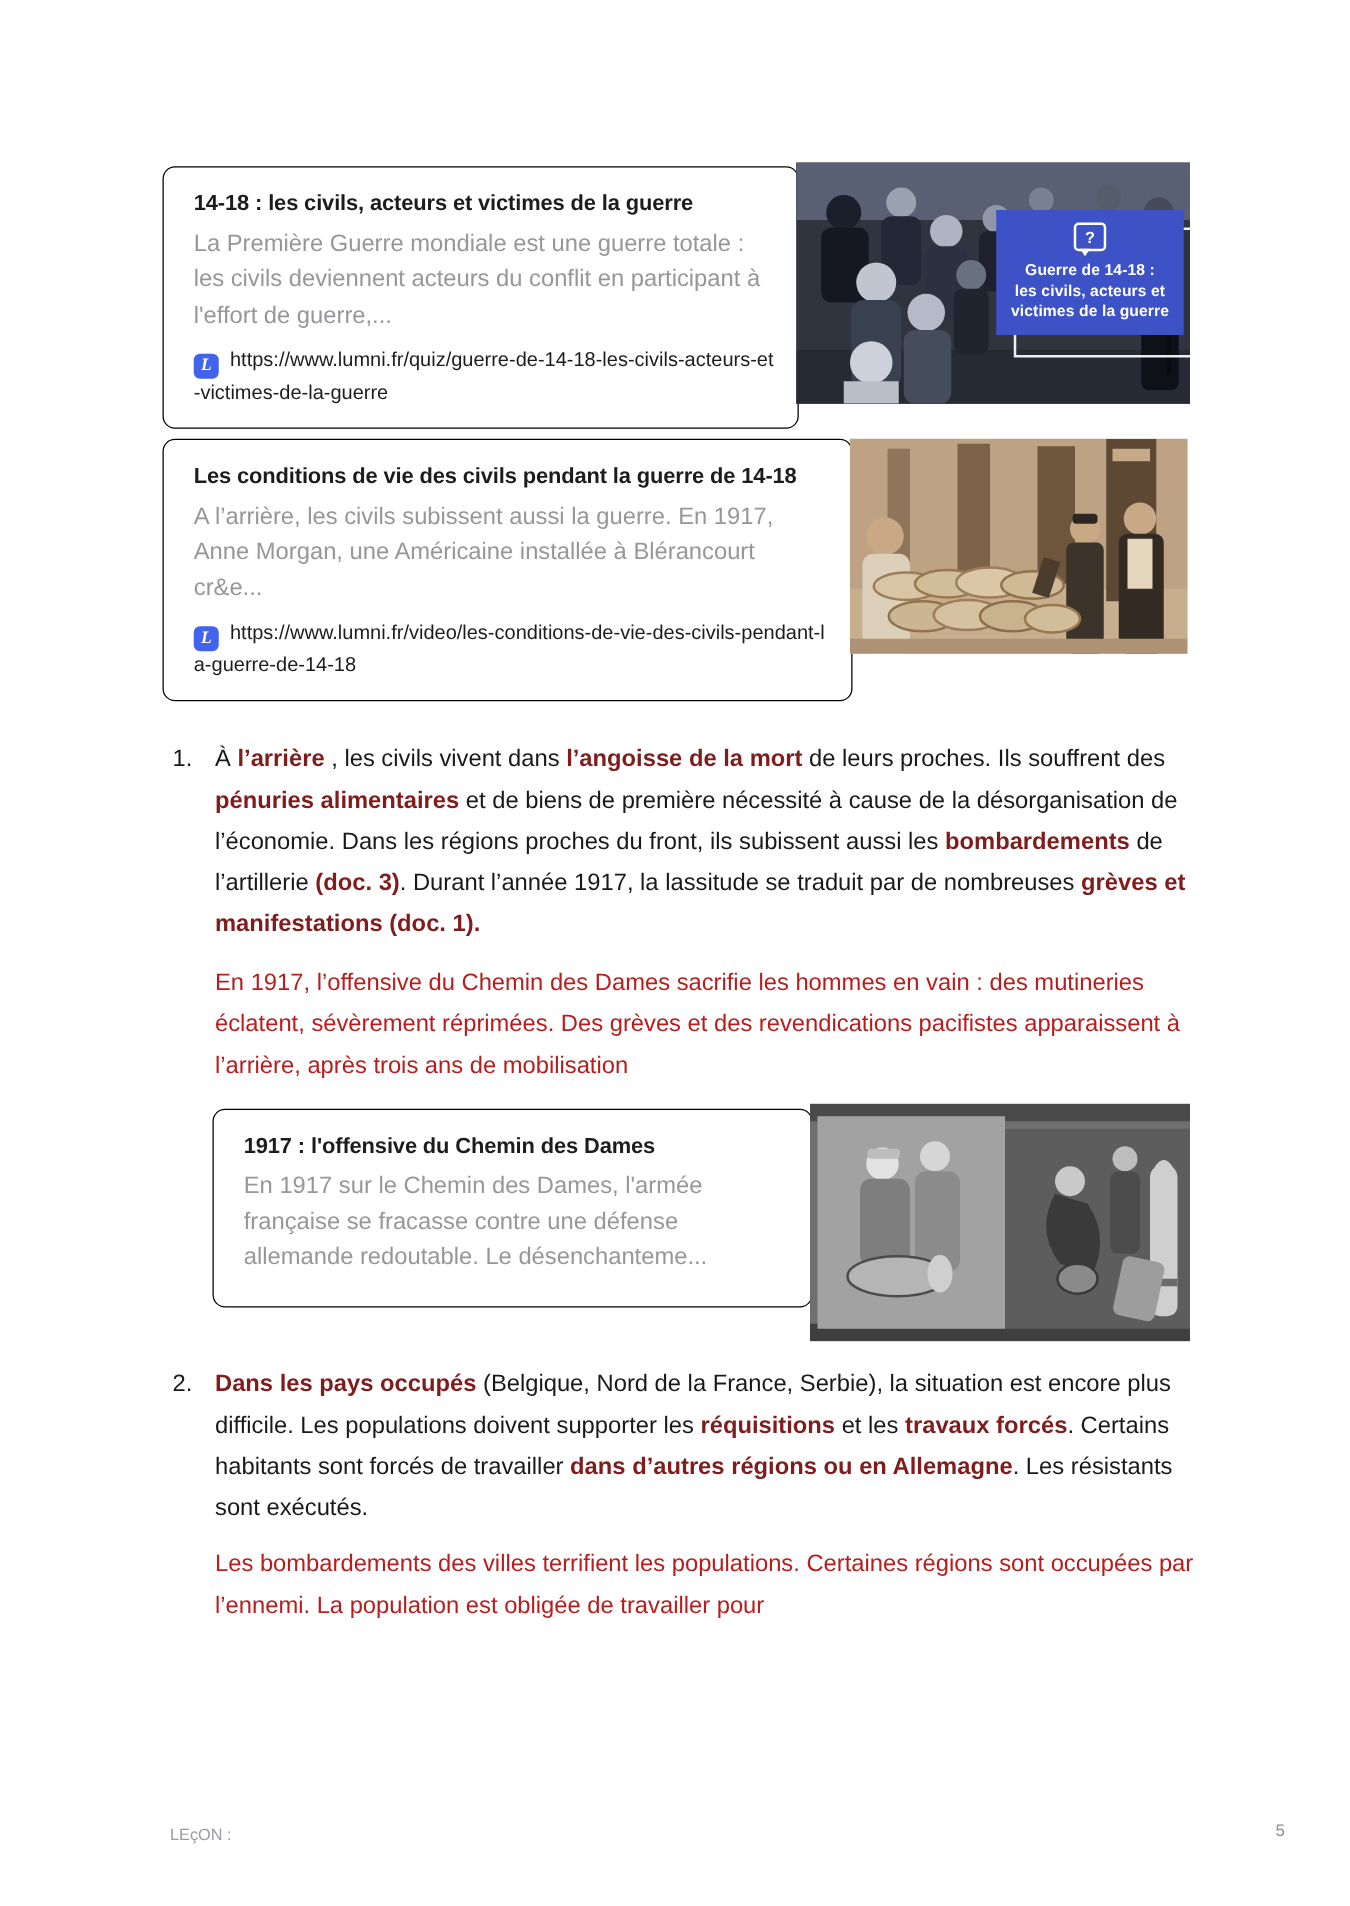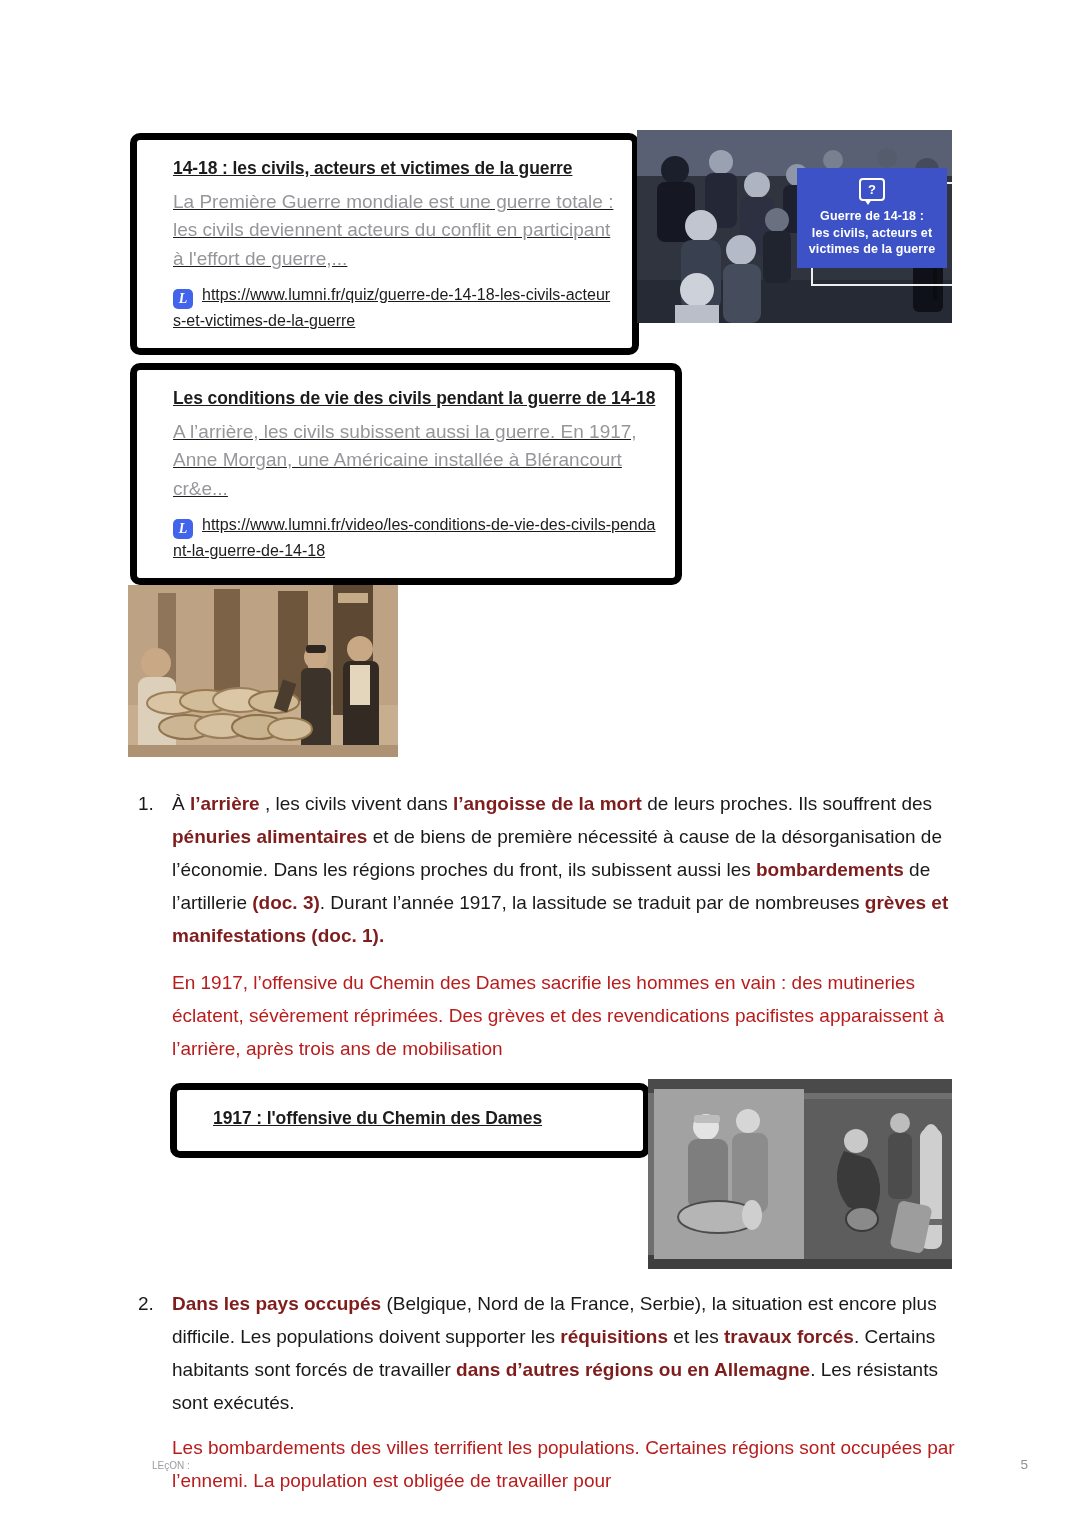--- a/index.html
+++ b/index.html
@@ -12,29 +12,28 @@
     overflow:hidden;
   }
   .content{position:absolute;left:130px;top:133px;width:825px;}
   h1.title{
     margin:0 0 30px 3px;
     font-size:30px;font-weight:700;color:#101012;letter-spacing:-0.3px;
   }
   
   .card-row{display:flex;align-items:flex-start;position:relative;}
   .row1{margin-bottom:8px;}
-  .row2{margin-bottom:30px;flex-direction:column;}
+  .row2{margin-bottom:30px;}
   .row3{margin:18px 0 18px 40px;}
   .link-card{
     box-sizing:border-box;
     background:#fff;
-    border:7px solid #000000;
+    border:1px solid #000000;
     border-radius:10px;
-    padding:17px 18px 14px 36px;
-    text-decoration:underline;
+    padding:17px 18px 14px 24px;
   }
   .card1-box{width:509px;}
   .card2-box{width:552px;}
   .card3-box{width:480px;}
   .card-title{
     font-size:17.5px;font-weight:600;color:#1c1c1e;line-height:1.35;
     margin:0 0 7px 0;letter-spacing:-0.1px;
   }
   .card-desc{
     font-size:19px;color:#96969b;line-height:1.5;margin:0 0 10px 0;
@@ -80,22 +79,22 @@
   .li-num{flex:none;width:42px;padding-left:8px;box-sizing:border-box;}
   .li-body{flex:1;}
   .list-item b, .para b{font-weight:700;color:#7f1d1d;}
   .para{
     margin:14px 0 0 42px;font-size:19px;line-height:33px;color:#b91c1c;
   }
   .item2{margin-top:18px;}
   .para2{margin-top:12px;}
   
   .footer-left{
-    position:absolute;left:152px;top:1460px;
-    font-size:10px;color:#9a9aa0;
+    position:absolute;left:136px;top:1460px;
+    font-size:13px;color:#9a9aa0;
   }
   .footer-page{
     position:absolute;right:52px;top:1457px;
     font-size:13.5px;color:#8f8f95;
   }
 </style>
 </head>
 <body>
 
 <div class="page">
@@ -193,20 +192,21 @@
     <div class="list-item">
       <div class="li-num">1.</div>
       <div class="li-body"><span>À </span><b>l’arrière</b><span> , les civils vivent dans </span><b>l’angoisse de la mort</b><span> de leurs proches. Ils souffrent des </span><b>pénuries alimentaires</b><span> et de biens de première nécessité à cause de la désorganisation de l’économie. Dans les régions proches du front, ils subissent aussi les </span><b>bombardements</b><span> de l’artillerie </span><b>(doc. 3)</b><span>. Durant l’année 1917, la lassitude se traduit par de nombreuses </span><b>grèves et manifestations (doc. 1).</b></div>
     </div>
 
     <p class="para">En 1917, l’offensive du Chemin des Dames sacrifie les hommes en vain : des mutineries éclatent, sévèrement réprimées. Des grèves et des revendications pacifistes apparaissent à l’arrière, après trois ans de mobilisation</p>
 
     <div class="card-row row3">
       <div class="link-card card3-box">
         <p class="card-title">1917 : l'offensive du Chemin des Dames</p>
+        <p class="card-desc">En 1917 sur le Chemin des Dames, l'armée française se fracasse contre une défense allemande redoutable. Le désenchanteme...</p>
       </div>
       <div class="thumb thumb3">
         <svg width="304" height="190" viewBox="0 0 304 190">
           <rect width="304" height="190" fill="#6f6f6f"></rect>
           <rect x="0" y="0" width="304" height="14" fill="#4a4a4a"></rect>
           <rect x="0" y="176" width="304" height="14" fill="#3f3f3f"></rect>
           <rect x="6" y="10" width="150" height="170" fill="#a2a2a2"></rect>
           <rect x="156" y="20" width="148" height="160" fill="#5d5d5d"></rect>
           <circle cx="58" cy="48" r="13" fill="#e3e3e3"></circle>
             <rect x="40" y="60" width="40" height="70" rx="9" fill="#7e7e7e"></rect>

